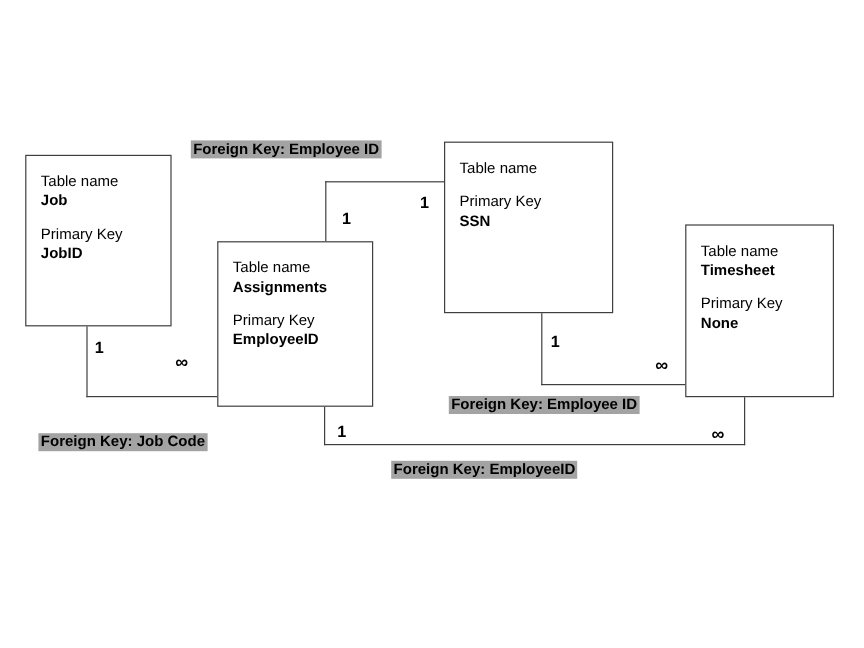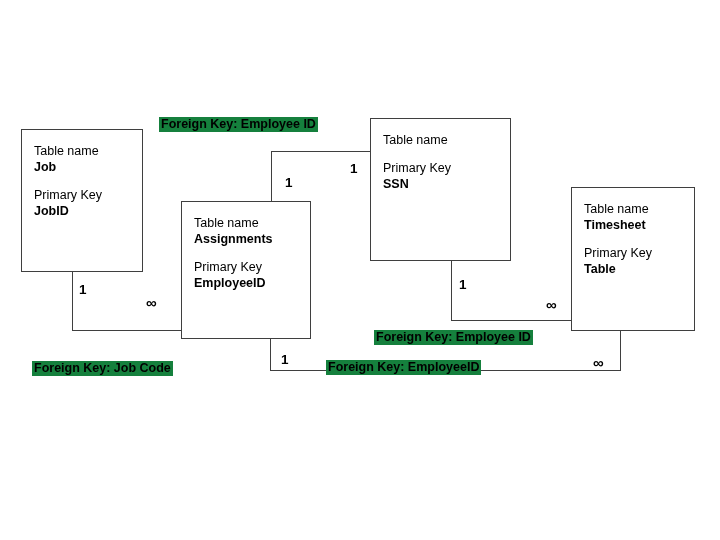--- a/index.html
+++ b/index.html
@@ -50,21 +50,21 @@
     z-index: 1;
   }
   .connector.h { height: 1px; }
   .connector.v { width: 1px; }
   .fk-label {
     position: absolute;
     font-size: 12.5px;
     font-weight: 700;
     line-height: 15px;
     white-space: nowrap;
-    background: #15803d;
+    background: #a3a3a3;
     padding: 0 2px;
     z-index: 2;
   }
   .card-label {
     position: absolute;
     font-size: 13.5px;
     font-weight: 700;
     line-height: 15px;
     white-space: nowrap;
     background: #ffffff;
@@ -122,31 +122,31 @@
       <div class="field-value">SSN</div>
     </div>
   </div>
 
   <div class="entity-box" style="left:571px; top:187px; width:124px; height:144px;">
     <div class="entity-inner">
       <div class="field-label">Table name</div>
       <div class="field-value">Timesheet</div>
       <div class="field-group-gap"></div>
       <div class="field-label">Primary Key</div>
-      <div class="field-value">Table</div>
+      <div class="field-value">None</div>
     </div>
   </div>
 
   <div class="fk-label" style="left:159px; top:117px;">Foreign Key: Employee ID</div>
 
   <div class="fk-label" style="left:32px; top:361px;">Foreign Key: Job Code</div>
 
   <div class="fk-label" style="left:374px; top:330px;">Foreign Key: Employee ID</div>
 
-  <div class="fk-label" style="left:326px; top:360px;">Foreign Key: EmployeeID</div>
+  <div class="fk-label" style="left:326px; top:384px;">Foreign Key: EmployeeID</div>
 
   <div class="card-label" style="left:284px; top:175px;">1</div>
   <div class="card-label" style="left:349px; top:161px;">1</div>
 
   <div class="card-label" style="left:78px; top:282px;">1</div>
   <div class="card-label many" style="left:145px; top:295px;">∞</div>
 
   <div class="card-label" style="left:458px; top:277px;">1</div>
   <div class="card-label many" style="left:545px; top:297px;">∞</div>
 

